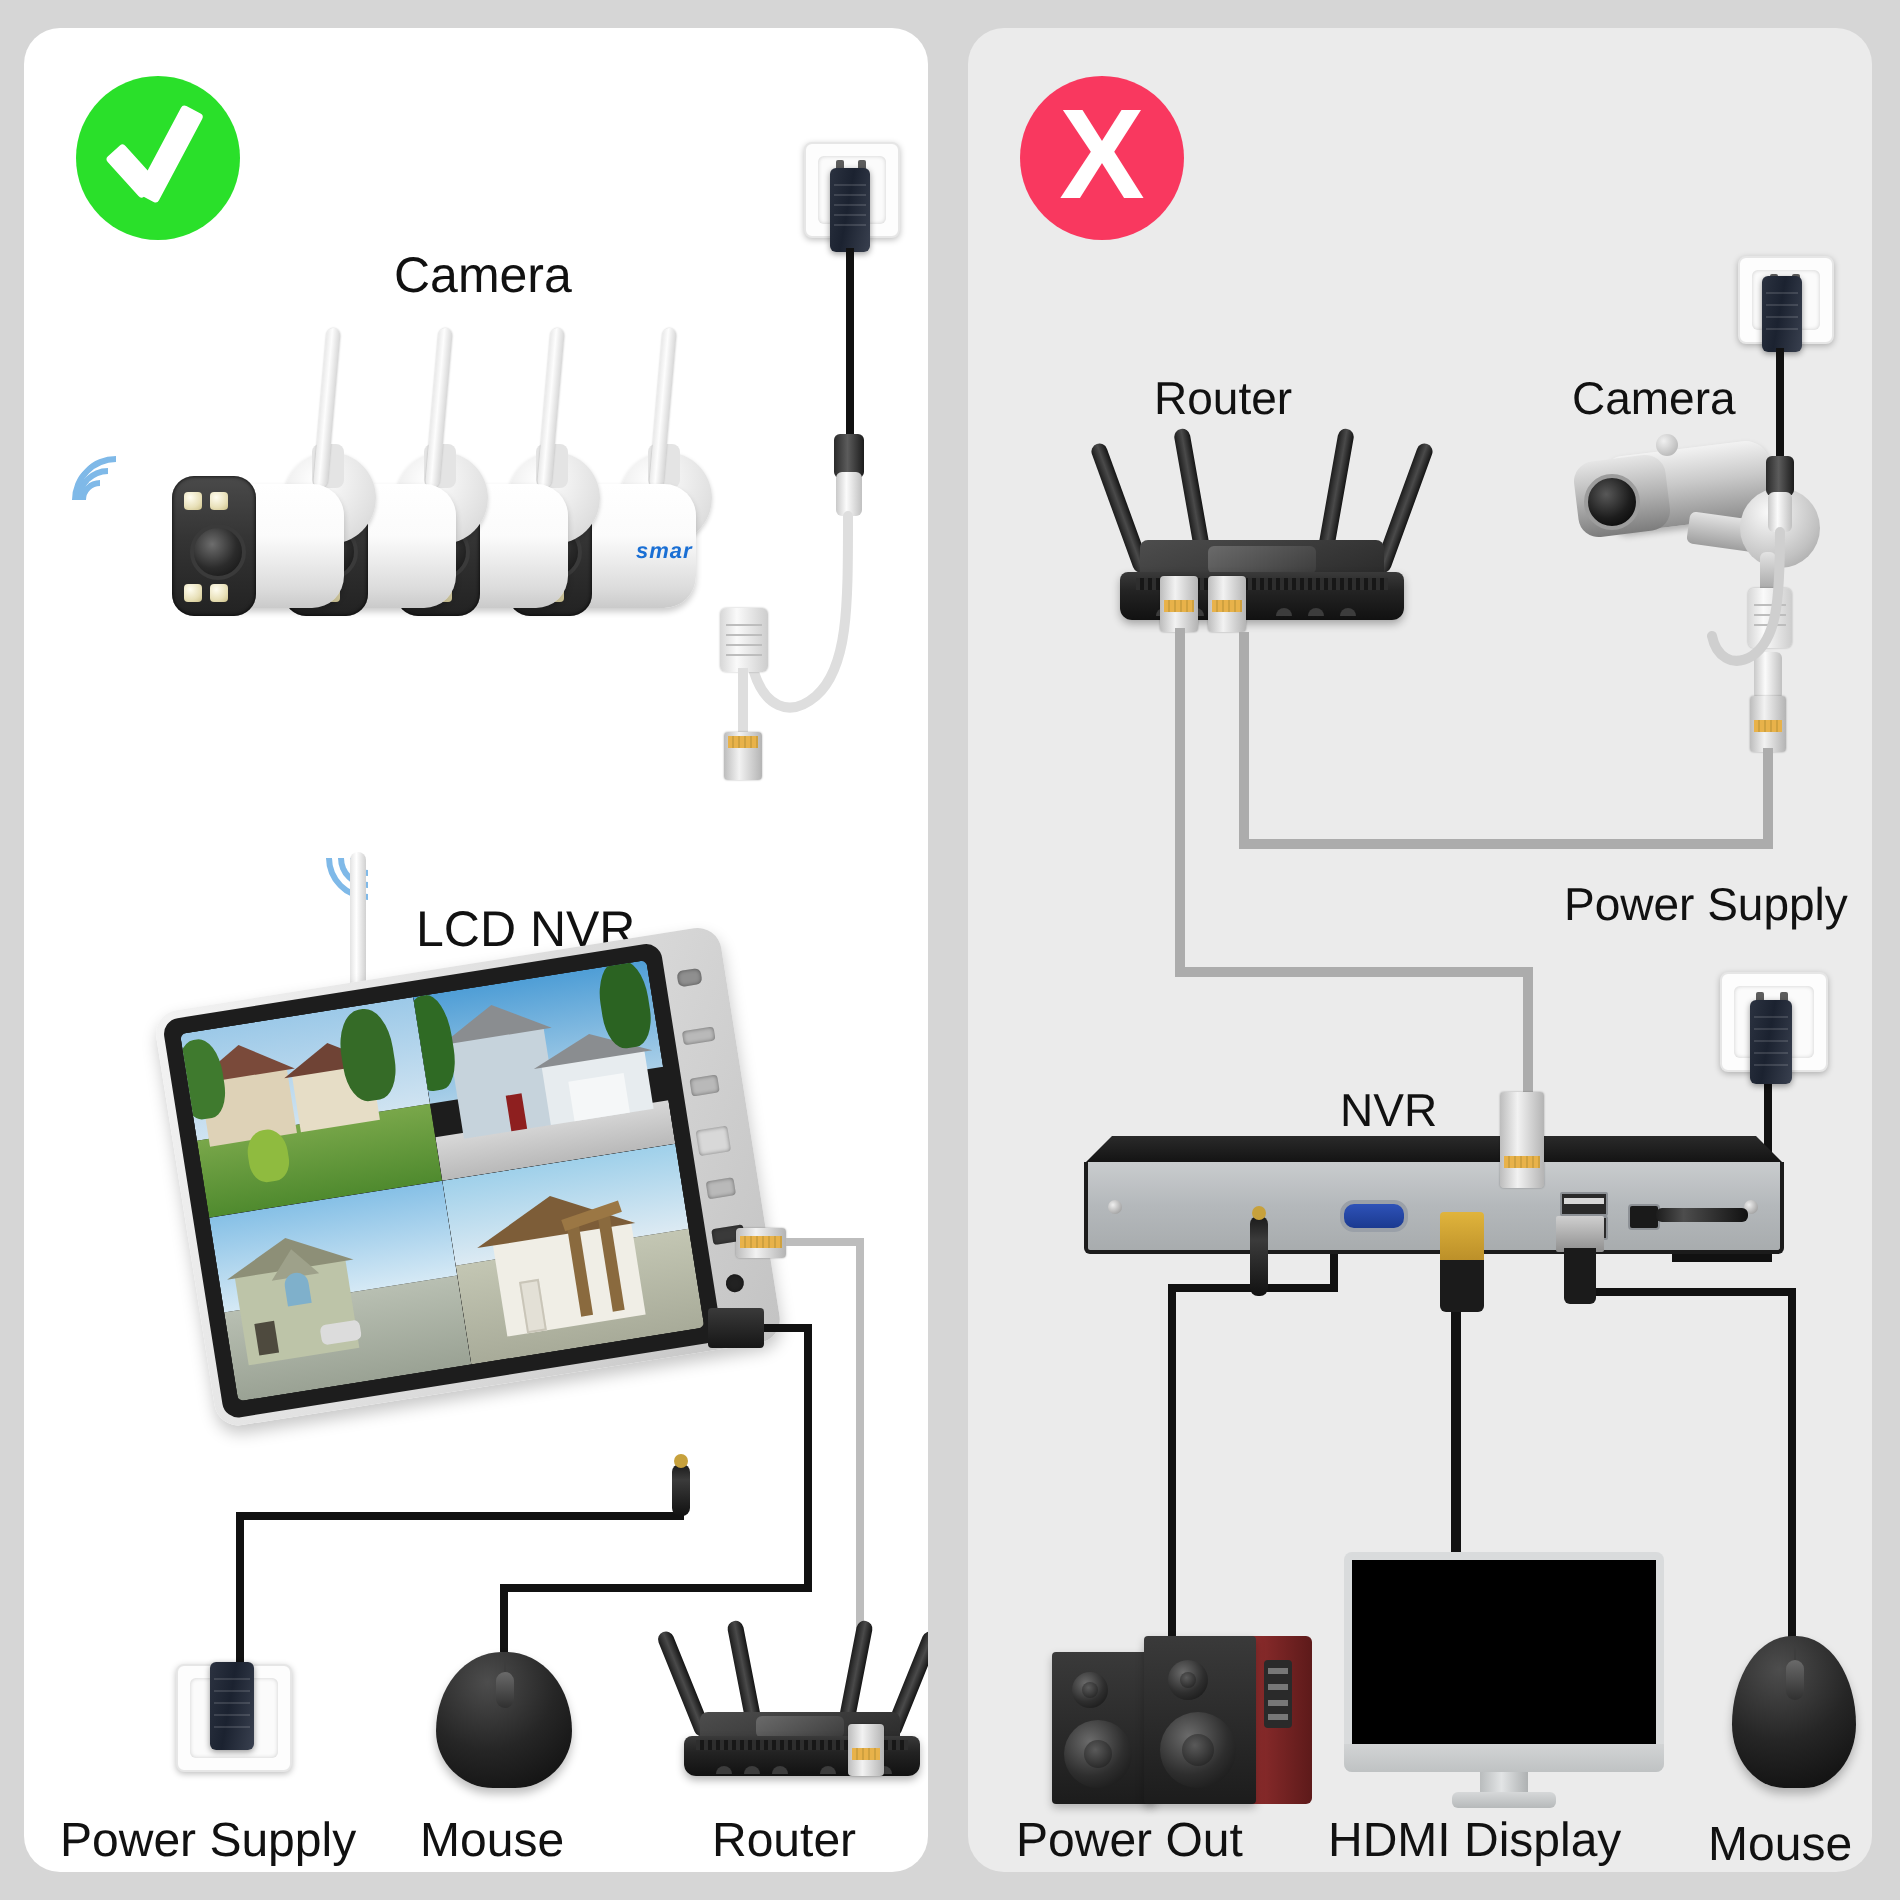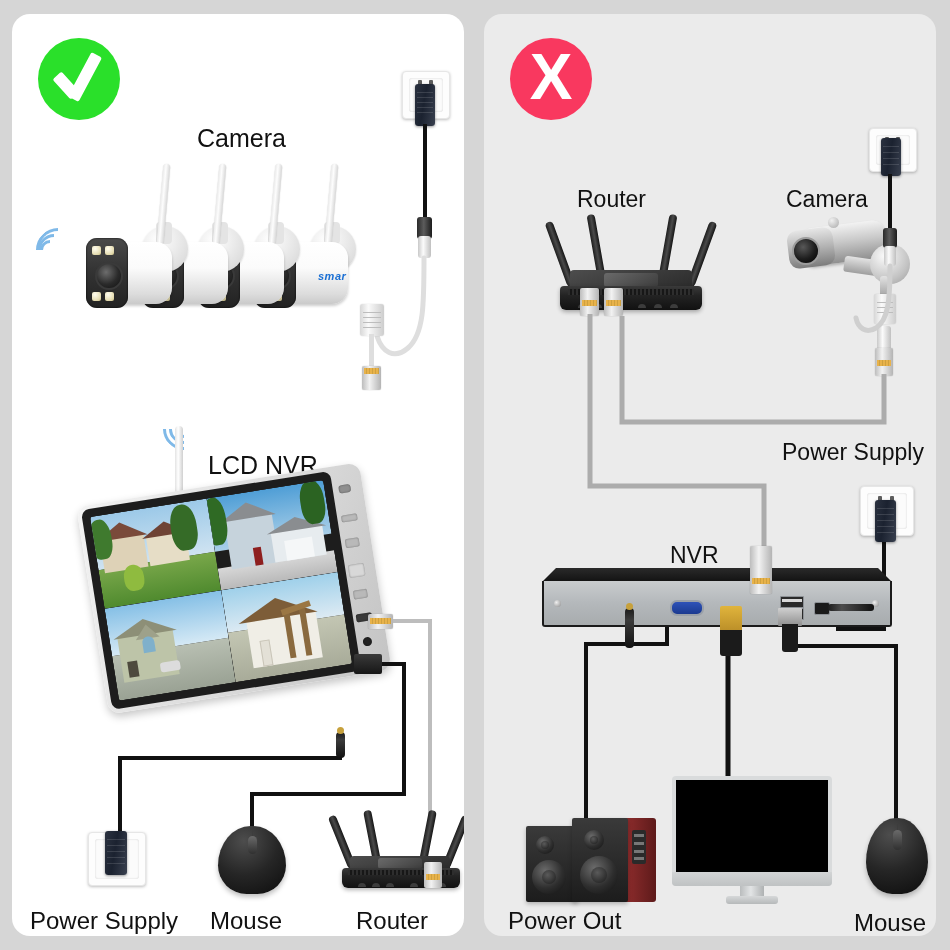--- a/index.html
+++ b/index.html
@@ -599,16 +599,17 @@
       <div class="foot" style="left:54px;top:120px;width:52px;height:8px;"></div>
     </div>
 
     <div class="mouse" style="left:382px;top:800px;width:68px;height:80px;">
       <div class="shell" style="left:0;top:4px;width:62px;height:76px;"></div>
       <div class="split" style="left:31px;top:10px;height:24px;"></div>
       <div class="wheel" style="left:27px;top:16px;height:20px;"></div>
     </div>
 
     <div class="lbl lbl-bot" style="left:24px;top:893px;">Power Out</div>
+    <div class="lbl lbl-bot" style="left:180px;top:893px;">HDMI Display</div>
     <div class="lbl lbl-bot" style="left:370px;top:895px;">Mouse</div>
   </div>
 
 </div>
 
 </body></html>

